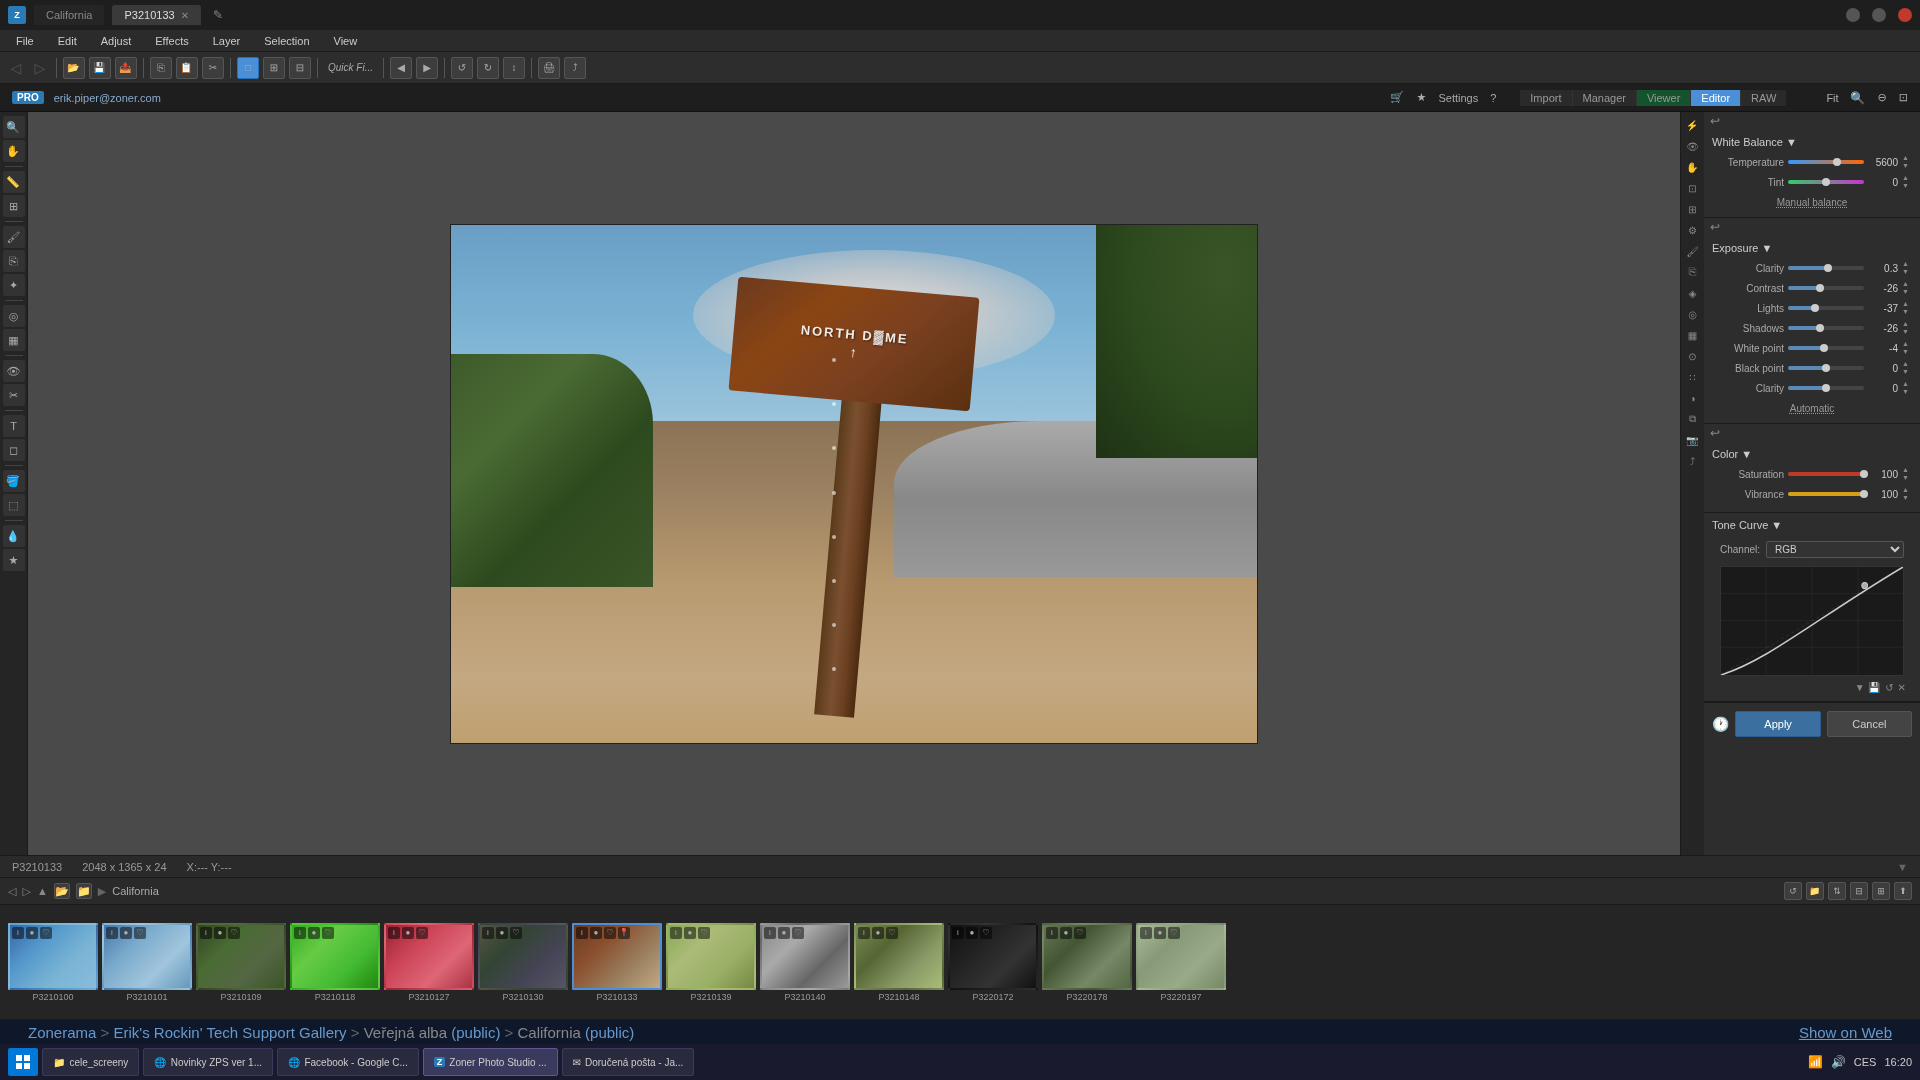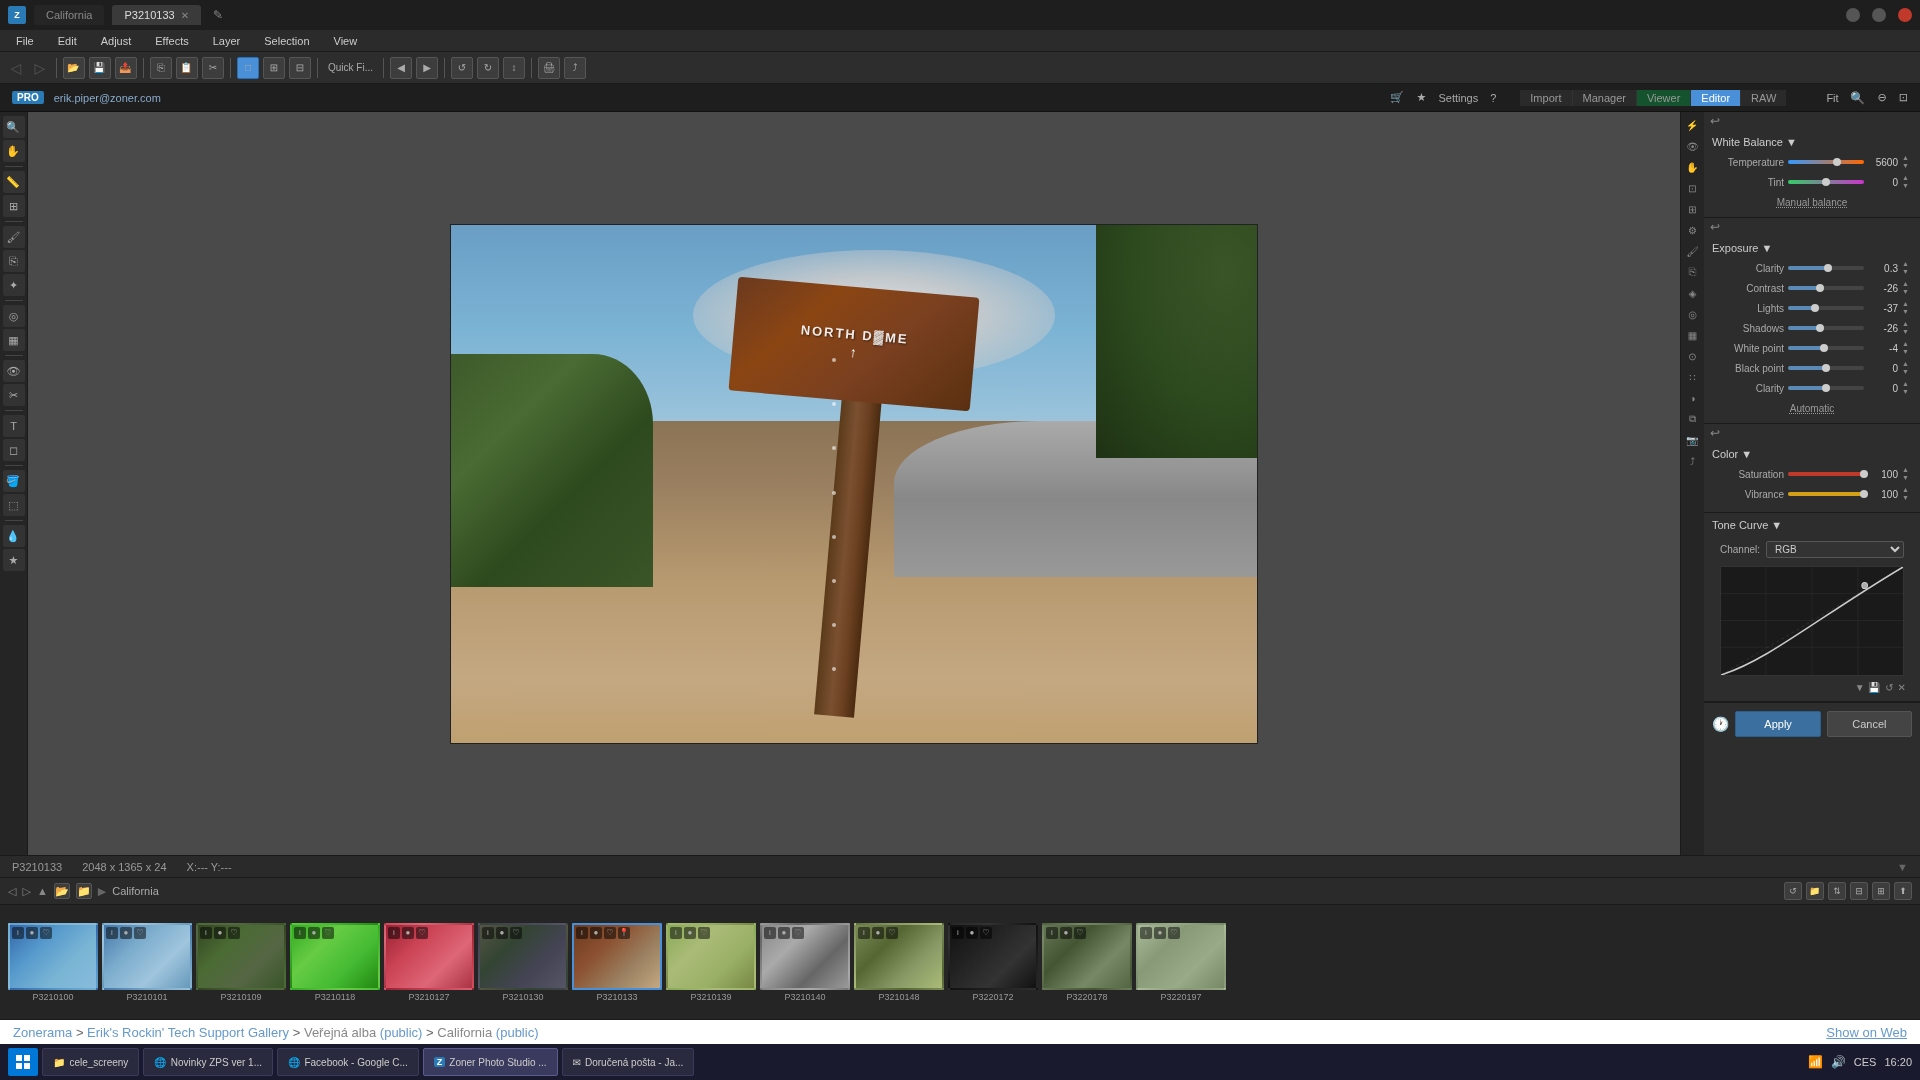--- a/index.html
+++ b/index.html
@@ -94,21 +94,21 @@
     .toolbar-btn {
       width: 22px; height: 22px;
       background: #3d3d3d;
       border: 1px solid #555;
       border-radius: 2px;
       display: flex; align-items: center; justify-content: center;
       cursor: pointer; color: #aaa; font-size: 10px;
     }
     .toolbar-btn.active { background: #4a90d9; border-color: #2a70b9; }
     .toolbar-sep { width: 1px; height: 20px; background: #555; margin: 0 2px; }
-    .toolbar-label { font-size: 10px; color: #aaa; margin: 0 4px; }
+    .toolbar-label { font-size: 10px; color: #aaa; margin: 0 4px; font-style: italic; }
 
     
     #probar {
       background: #1e1e1e;
       height: 28px;
       display: flex;
       align-items: center;
       padding: 0 12px;
       flex-shrink: 0;
       border-bottom: 1px solid #111;
@@ -448,27 +448,27 @@
       position: absolute; top: 2px; left: 2px;
     }
     .film-icon { 
       width: 12px; height: 12px; background: rgba(0,0,0,0.5);
       border-radius: 2px; display: flex; align-items: center; justify-content: center;
       font-size: 8px; color: #aaa;
     }
 
     
     #footer {
-      background: #ffffff;
+      background: #0f172a;
       height: 24px;
       display: flex;
       align-items: center;
-      padding: 0 13px;
-      flex-shrink: 0;
-      color: #888; font-size: 13px;
+      padding: 0 28px;
+      flex-shrink: 0;
+      color: #888; font-size: 15px;
     }
     #footer .show-on-web { margin-left: auto; color: #6699cc; text-decoration: underline; cursor: pointer; }
 
     
     #taskbar {
       background: #1a1a2e;
       height: 36px;
       display: flex;
       align-items: center;
       padding: 0 8px;

